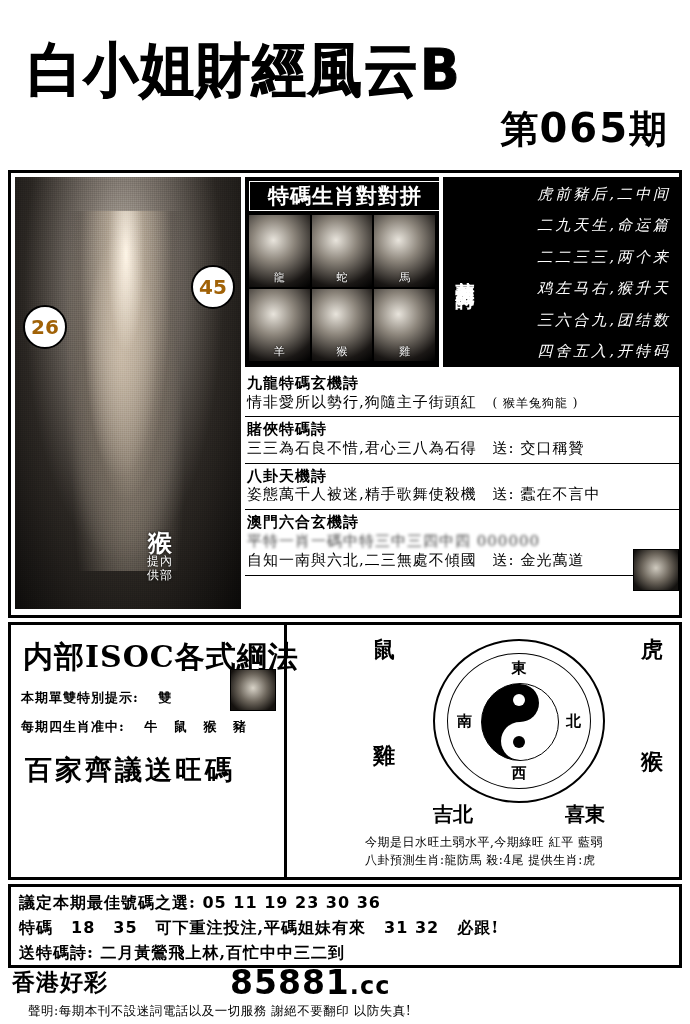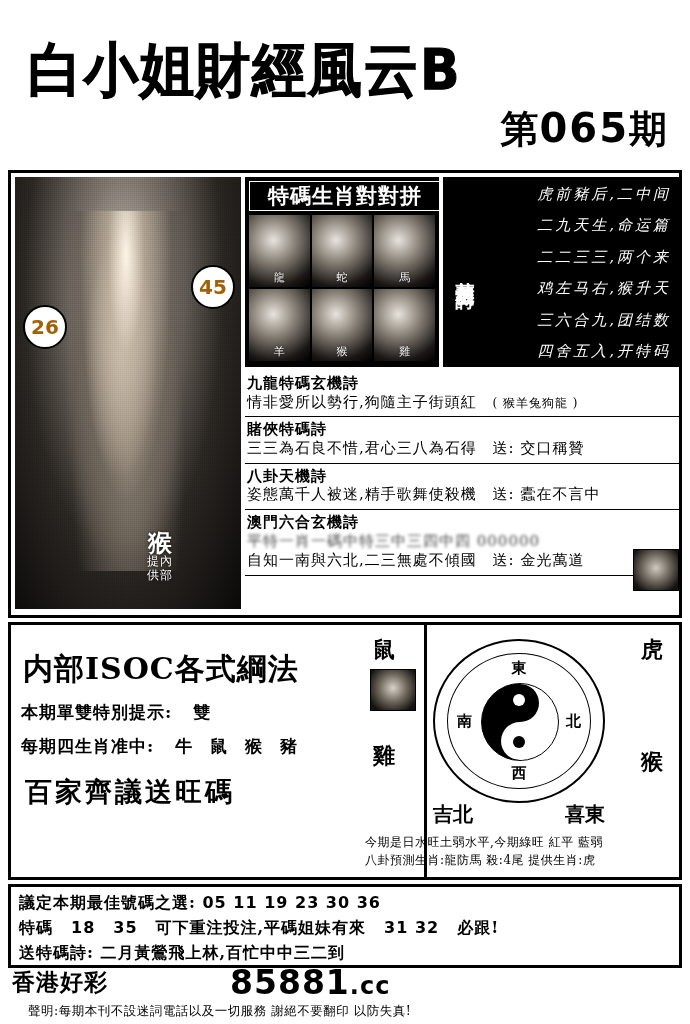--- a/index.html
+++ b/index.html
@@ -274,36 +274,36 @@
     position: absolute;
     left: 8px; top: 622px;
     width: 674px;
     height: 258px;
     border: 3px solid #000;
     box-sizing: border-box;
   }
   .mid-left {
     position: absolute;
     left: 0; top: 0;
-    width: 416px; height: 252px;
+    width: 276px; height: 252px;
     border-right: 3px solid #000;
     box-sizing: border-box;
-    padding: 20px 8px;
+    padding: 8px 8px;
   }
   .mid-title {
     font-family: "DejaVu Serif", serif;
     font-weight: bold;
     font-size: 30px;
     letter-spacing: 1px;
     margin: 4px 0 10px 4px;
     white-space: nowrap;
   }
   .mid-row {
     font-family: "DejaVu Serif", serif;
-    font-size: 17px;
+    font-size: 13px;
     font-weight: bold;
     letter-spacing: 1px;
     margin: 11px 0 11px 2px;
     white-space: nowrap;
   }
   .mid-row .val { margin-left: 14px; letter-spacing: 6px; }
   .mid-row .nums { font-family: "DejaVu Sans", sans-serif; font-weight: bold; letter-spacing: 1px; }
   .mid-bottom-title {
     font-family: "DejaVu Serif", serif;
     font-weight: bold;

